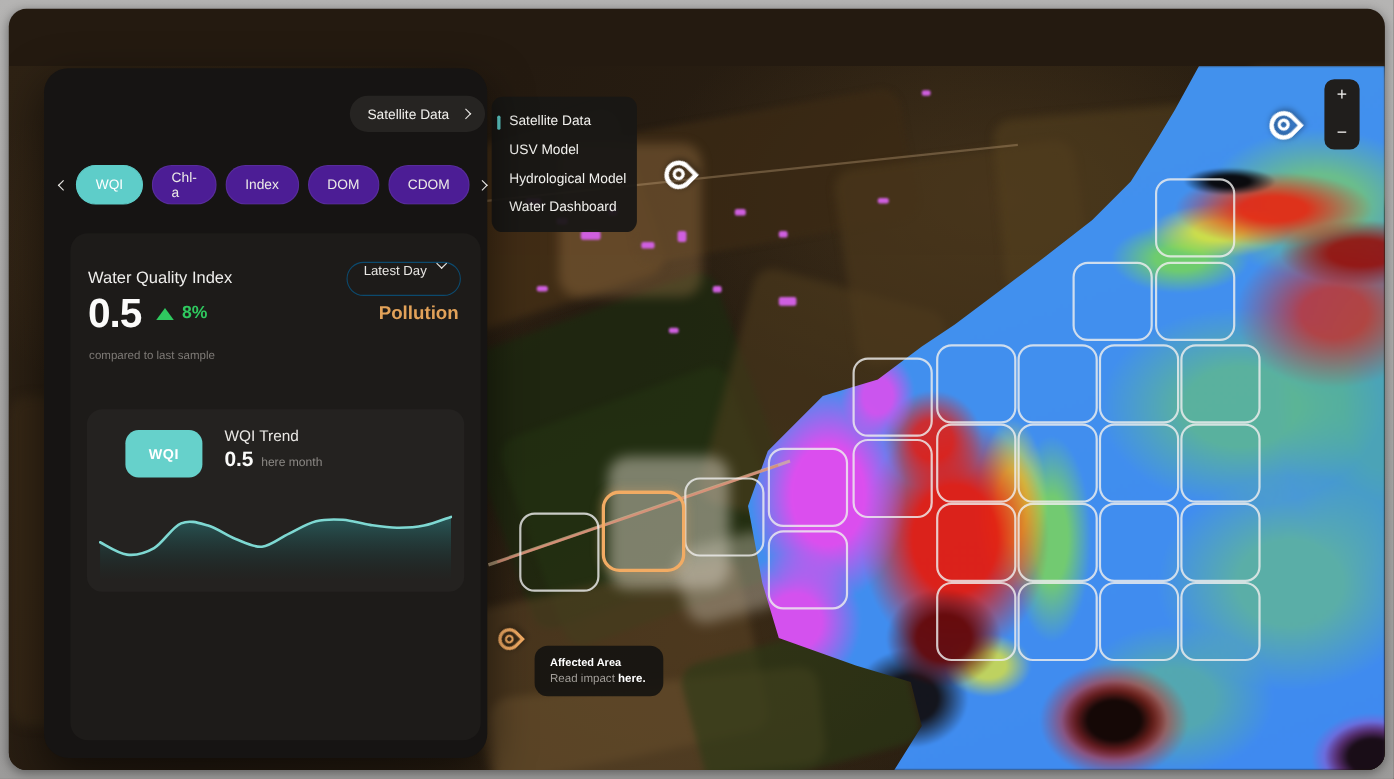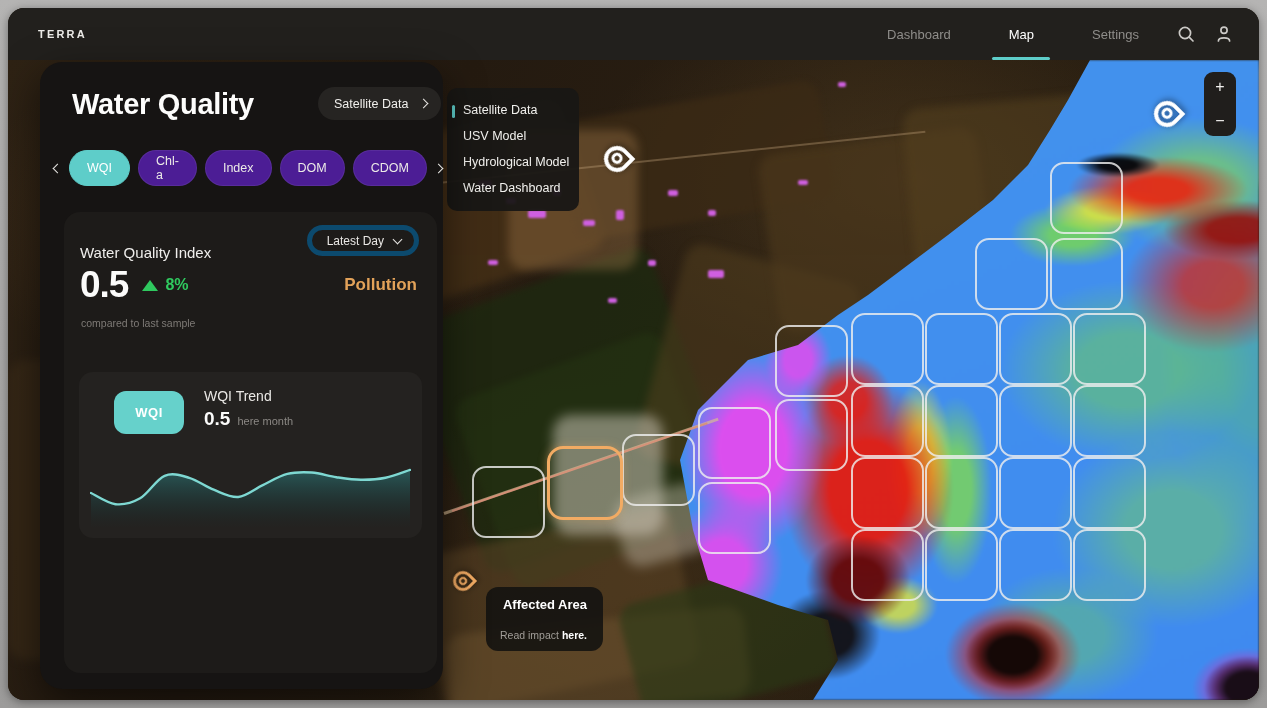--- a/index.html
+++ b/index.html
@@ -71,42 +71,42 @@
   .pin.orange::after { border-color:var(--hl-orange); }
 
   .layer-menu { position:absolute; left:439px; top:28px; width:132px; background:rgba(24,23,21,.95); border-radius:10px; padding:9px 0 10px 0; z-index:30; }
   .layer-item { position:relative; padding:6px 14px 6px 16px; font-size:12.5px; color:#f2f1ee; cursor:pointer; white-space:nowrap; }
   .layer-item.selected::before { content:''; position:absolute; left:5px; top:8px; width:3px; height:13px; border-radius:2px; background:var(--teal); }
 
   .zoom-ctrl { position:absolute; left:1196px; top:12px; width:32px; height:64px; background:#201e1c; border-radius:9px; z-index:30; display:flex; flex-direction:column; align-items:center; justify-content:space-between; padding:7px 0; }
   .zoom-btn { color:#f0efed; font-size:16px; line-height:1; cursor:pointer; }
 
   .tooltip { position:absolute; left:478px; top:527px; background:rgba(20,19,17,.9); border-radius:12px; padding:10px 16px 10px 14px; z-index:30; }
-  .tooltip-title { font-size:13px; font-weight:700; color:#fff; text-align:right; }
-  .tooltip-body { margin-top:17px; font-size:10.5px; color:#a19d98; }
+  .tooltip-title { font-size:10px; font-weight:700; color:#fff; text-align:left; }
+  .tooltip-body { margin-top:3px; font-size:10.5px; color:#a19d98; }
   .tooltip-body b { color:#fff; }
 
   
   .panel { position:absolute; left:32px; top:54px; width:403px; height:627px; background:#161413; border-radius:22px; z-index:50; box-shadow:0 14px 40px rgba(0,0,0,.55); }
   .panel-title { position:absolute; left:32px; top:26px; font-size:29px; font-weight:700; letter-spacing:-.3px; color:#fdfdfc; }
   .source-btn { position:absolute; left:278px; top:25px; height:33px; padding:0 14px 0 16px; background:#262422; border-radius:18px; display:flex; align-items:center; gap:12px; font-size:12.5px; color:#f0efec; cursor:pointer; }
 
   .chev { display:inline-block; width:7px; height:7px; border-right:1.8px solid #e8e6e3; border-bottom:1.8px solid #e8e6e3; }
   .chev.right { transform:rotate(-45deg); }
   .chev.left  { transform:rotate(135deg); }
   .chev.down  { transform:rotate(45deg); margin-top:-3px; }
 
   .tab-row { position:absolute; left:14px; top:88px; width:378px; display:flex; align-items:center; gap:8px; }
   .tab-arrow { width:20px; display:flex; justify-content:center; cursor:pointer; }
   .tab { height:36px; padding:0 17px; border-radius:18px; display:flex; align-items:center; font-size:12.5px; color:#eceae7; background:#4c1d95; border:1px solid rgba(255,255,255,.07); cursor:pointer; }
   .tab.active { background:var(--teal); border-color:var(--teal); color:#ffffff; }
 
   .card-a { position:absolute; left:24px; top:150px; width:373px; height:461px; background:#1d1b19; border-radius:16px; }
   .card-a-title { position:absolute; left:16px; top:32px; font-size:15px; color:#efeeec; }
-  .period-pill { position:absolute; right:18px; top:13px; height:31px; padding:0 13px 0 15px; border:5px solid #0c4a6e; border-radius:16px; display:flex; align-items:center; gap:10px; font-size:12px; color:#e9e7e4; cursor:pointer; }
+  .period-pill { position:absolute; right:18px; top:26px; height:31px; padding:0 13px 0 15px; border:1px solid #0c4a6e; border-radius:16px; display:flex; gap:10px; font-size:12px; color:#e9e7e4; cursor:pointer; }
   .value-row { position:absolute; left:16px; top:52px; right:20px; display:flex; align-items:center; }
   .wqi-value { font-size:37px; font-weight:700; color:#fbfbfa; letter-spacing:-1px; }
   .delta { display:flex; align-items:center; gap:7px; margin-left:14px; }
   .tri-up { width:0; height:0; border-left:8px solid transparent; border-right:8px solid transparent; border-bottom:11px solid var(--green); }
   .delta-val { font-size:16px; font-weight:700; color:var(--green); }
   .status { margin-left:auto; font-size:17px; font-weight:600; color:var(--orange); }
   .subtext { position:absolute; left:17px; top:105px; font-size:10.5px; color:#7e7a76; }
 
   .card-b { position:absolute; left:15px; top:160px; width:343px; height:166px; background:#242220; border-radius:14px; }
   .wqi-badge { position:absolute; left:35px; top:19px; width:70px; height:43px; background:#66d1cb; border-radius:12px; display:flex; align-items:center; justify-content:center; font-size:13px; font-weight:600; letter-spacing:.5px; color:#fff; }
@@ -198,41 +198,22 @@
         <div class="grid-cell" style="left: 464px; top: 406px;"></div>
         <div class="grid-cell" style="left: 843px; top: 469px;"></div>
         <div class="grid-cell" style="left: 917px; top: 469px;"></div>
         <div class="grid-cell" style="left: 991px; top: 469px;"></div>
         <div class="grid-cell" style="left: 1065px; top: 469px;"></div>
         <div class="pin" style="left: 596px; top: 86px;"></div>
         <div class="pin" style="left: 1146px; top: 41px;"></div>
         <div class="pin small orange" style="left: 445px; top: 511px;"></div>
       </div>
 
-    <header class="topbar">
-      <div class="brand">TERRA</div>
-      <nav class="nav" id="nav">
-          <div class="nav-item">Dashboard</div>
-          <div class="nav-item active">Map</div>
-          <div class="nav-item">Settings</div>
-        </nav>
-      <div class="topbar-icons">
-        <svg width="18" height="18" viewBox="0 0 18 18" fill="none" stroke="#cbc9c6" stroke-width="1.7" stroke-linecap="round">
-            <circle cx="8" cy="8" r="5.6"></circle>
-            <line x1="12.4" y1="12.4" x2="16" y2="16"></line>
-          </svg>
-        <svg width="18" height="18" viewBox="0 0 18 18" fill="none" stroke="#cbc9c6" stroke-width="1.7" stroke-linecap="round">
-            <circle cx="9" cy="5.2" r="3.1"></circle>
-            <path d="M3.4 16 C3.4 11.8 14.6 11.8 14.6 16"></path>
-          </svg>
-      </div>
-    </header>
 
     <aside class="panel">
-      <div class="panel-title">Water Quality</div>
       <div class="source-btn">
         <span>Satellite Data</span>
         <span class="chev right"></span>
       </div>
 
       <div class="tab-row" id="tab-row">
           <div class="tab-arrow">
             <span class="chev left"></span>
           </div>
           <div class="tab active">WQI</div>

